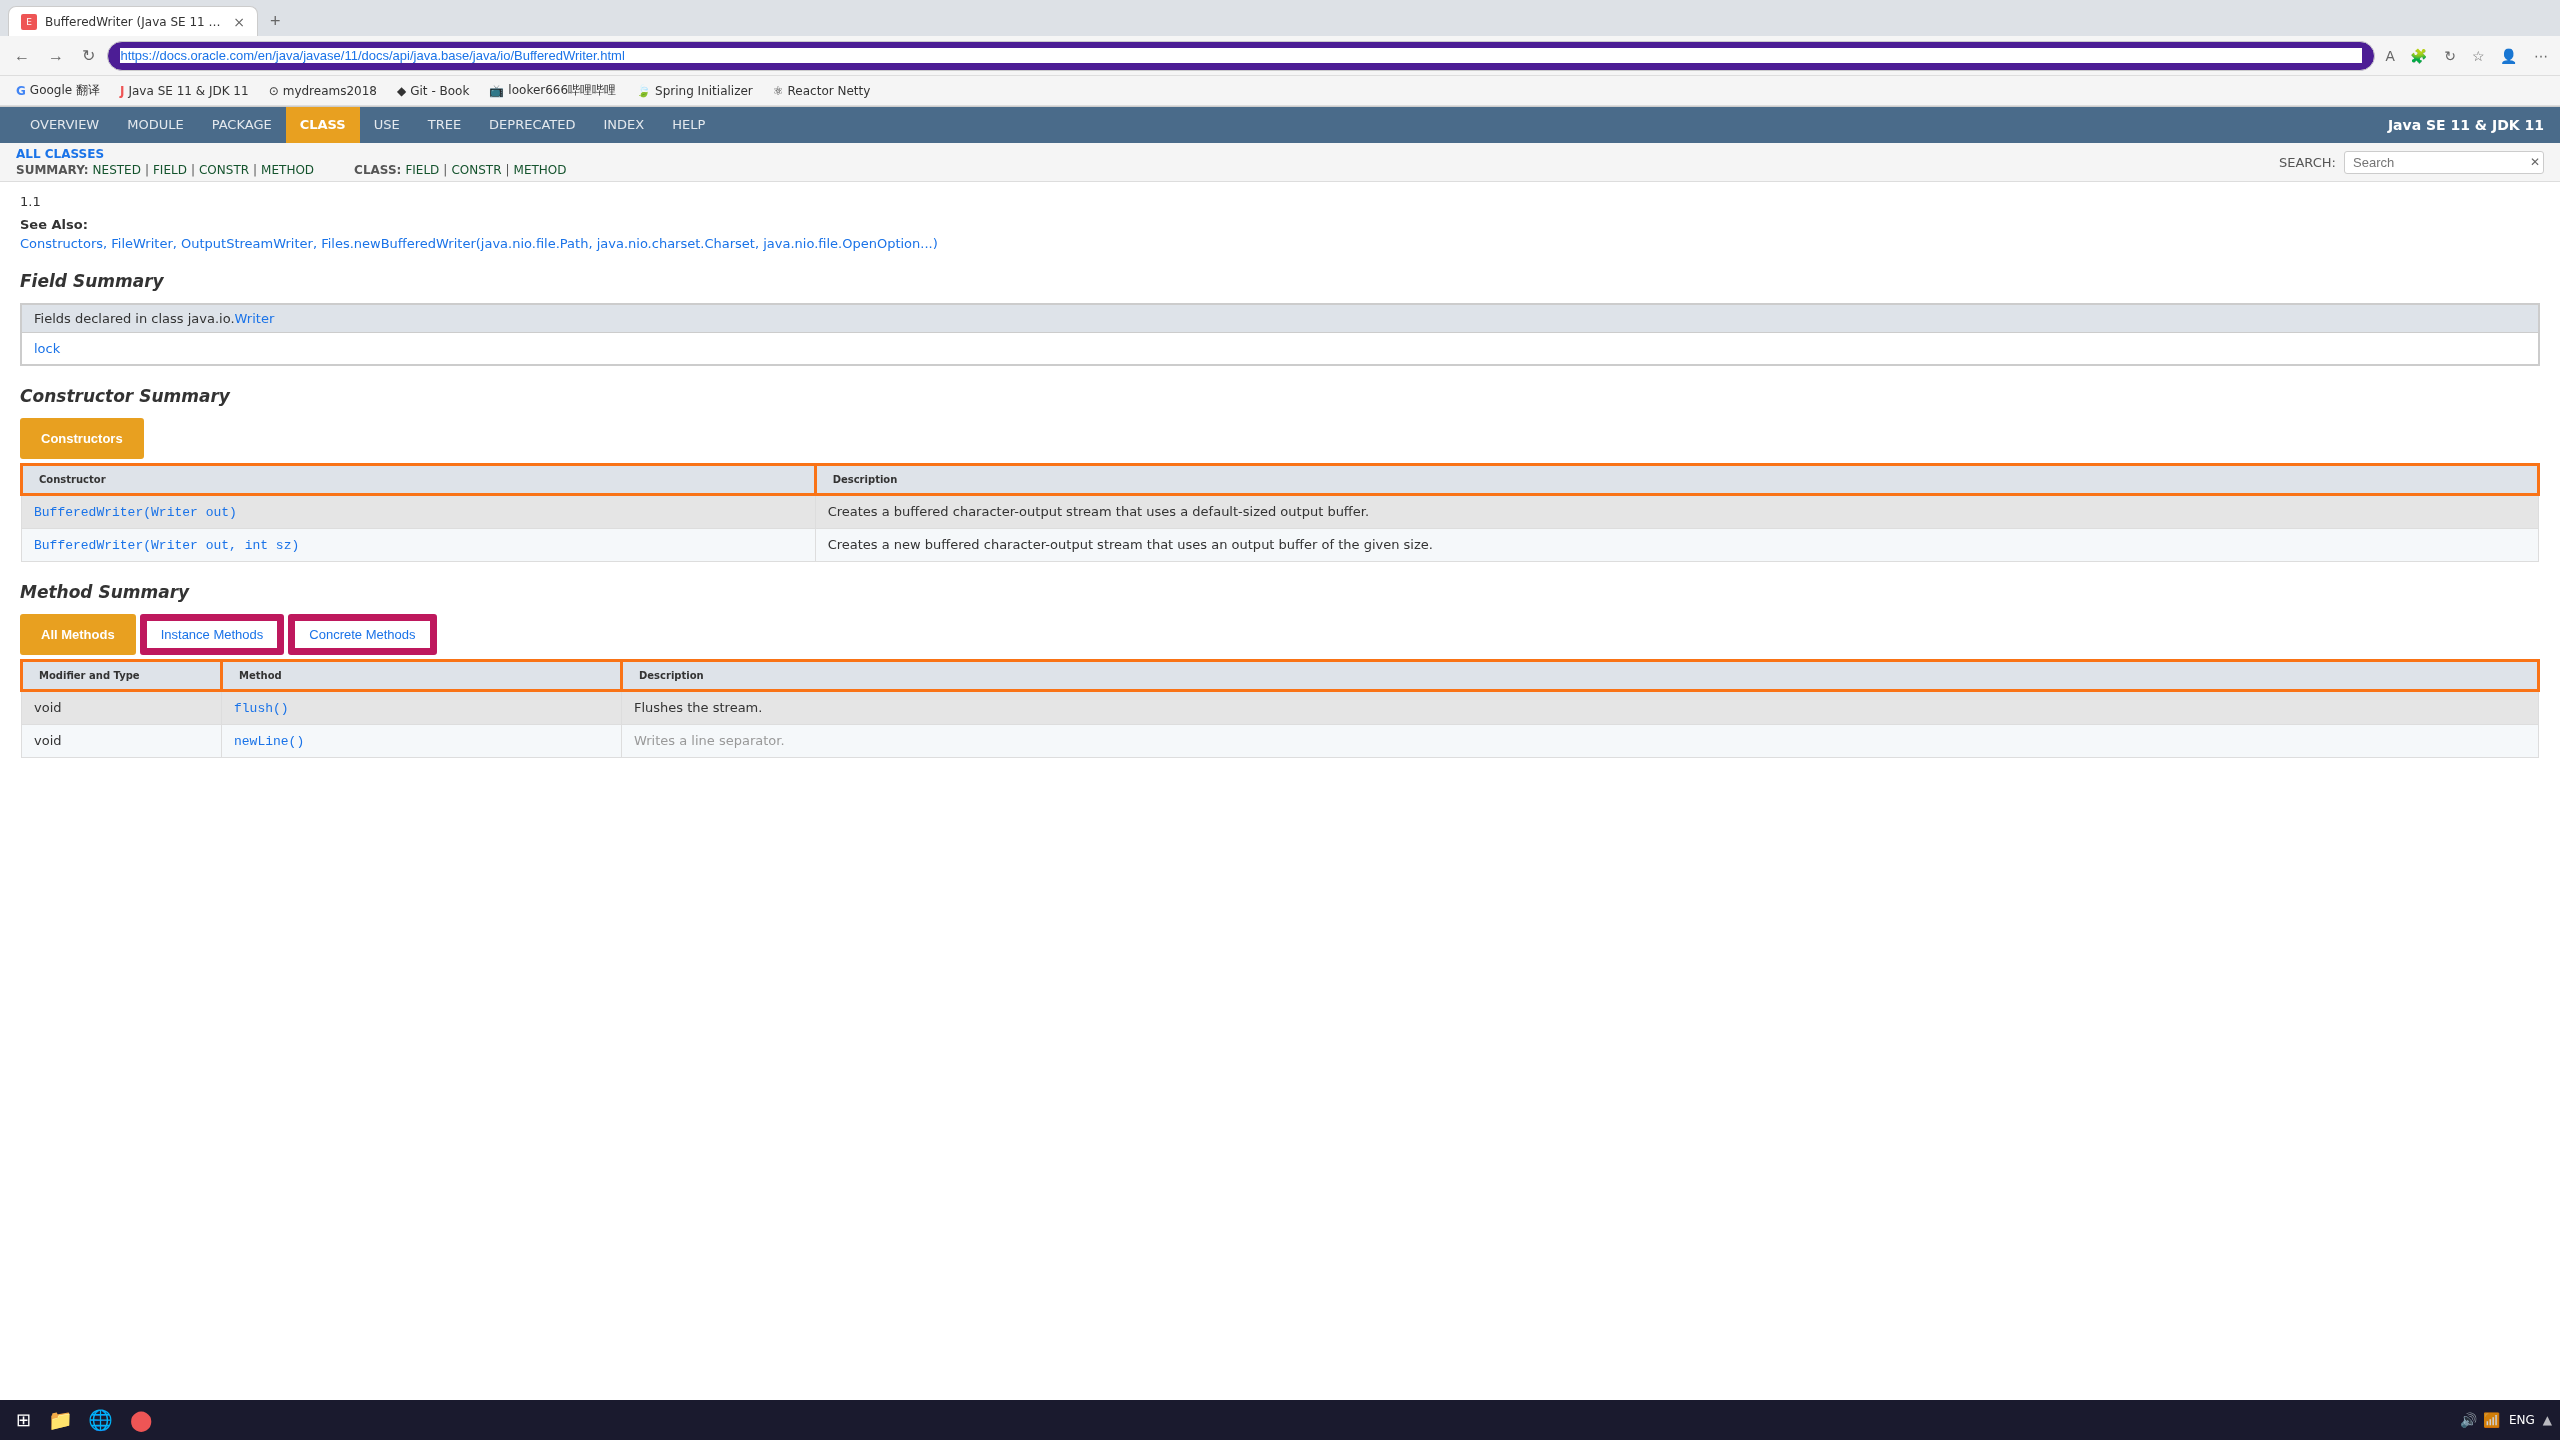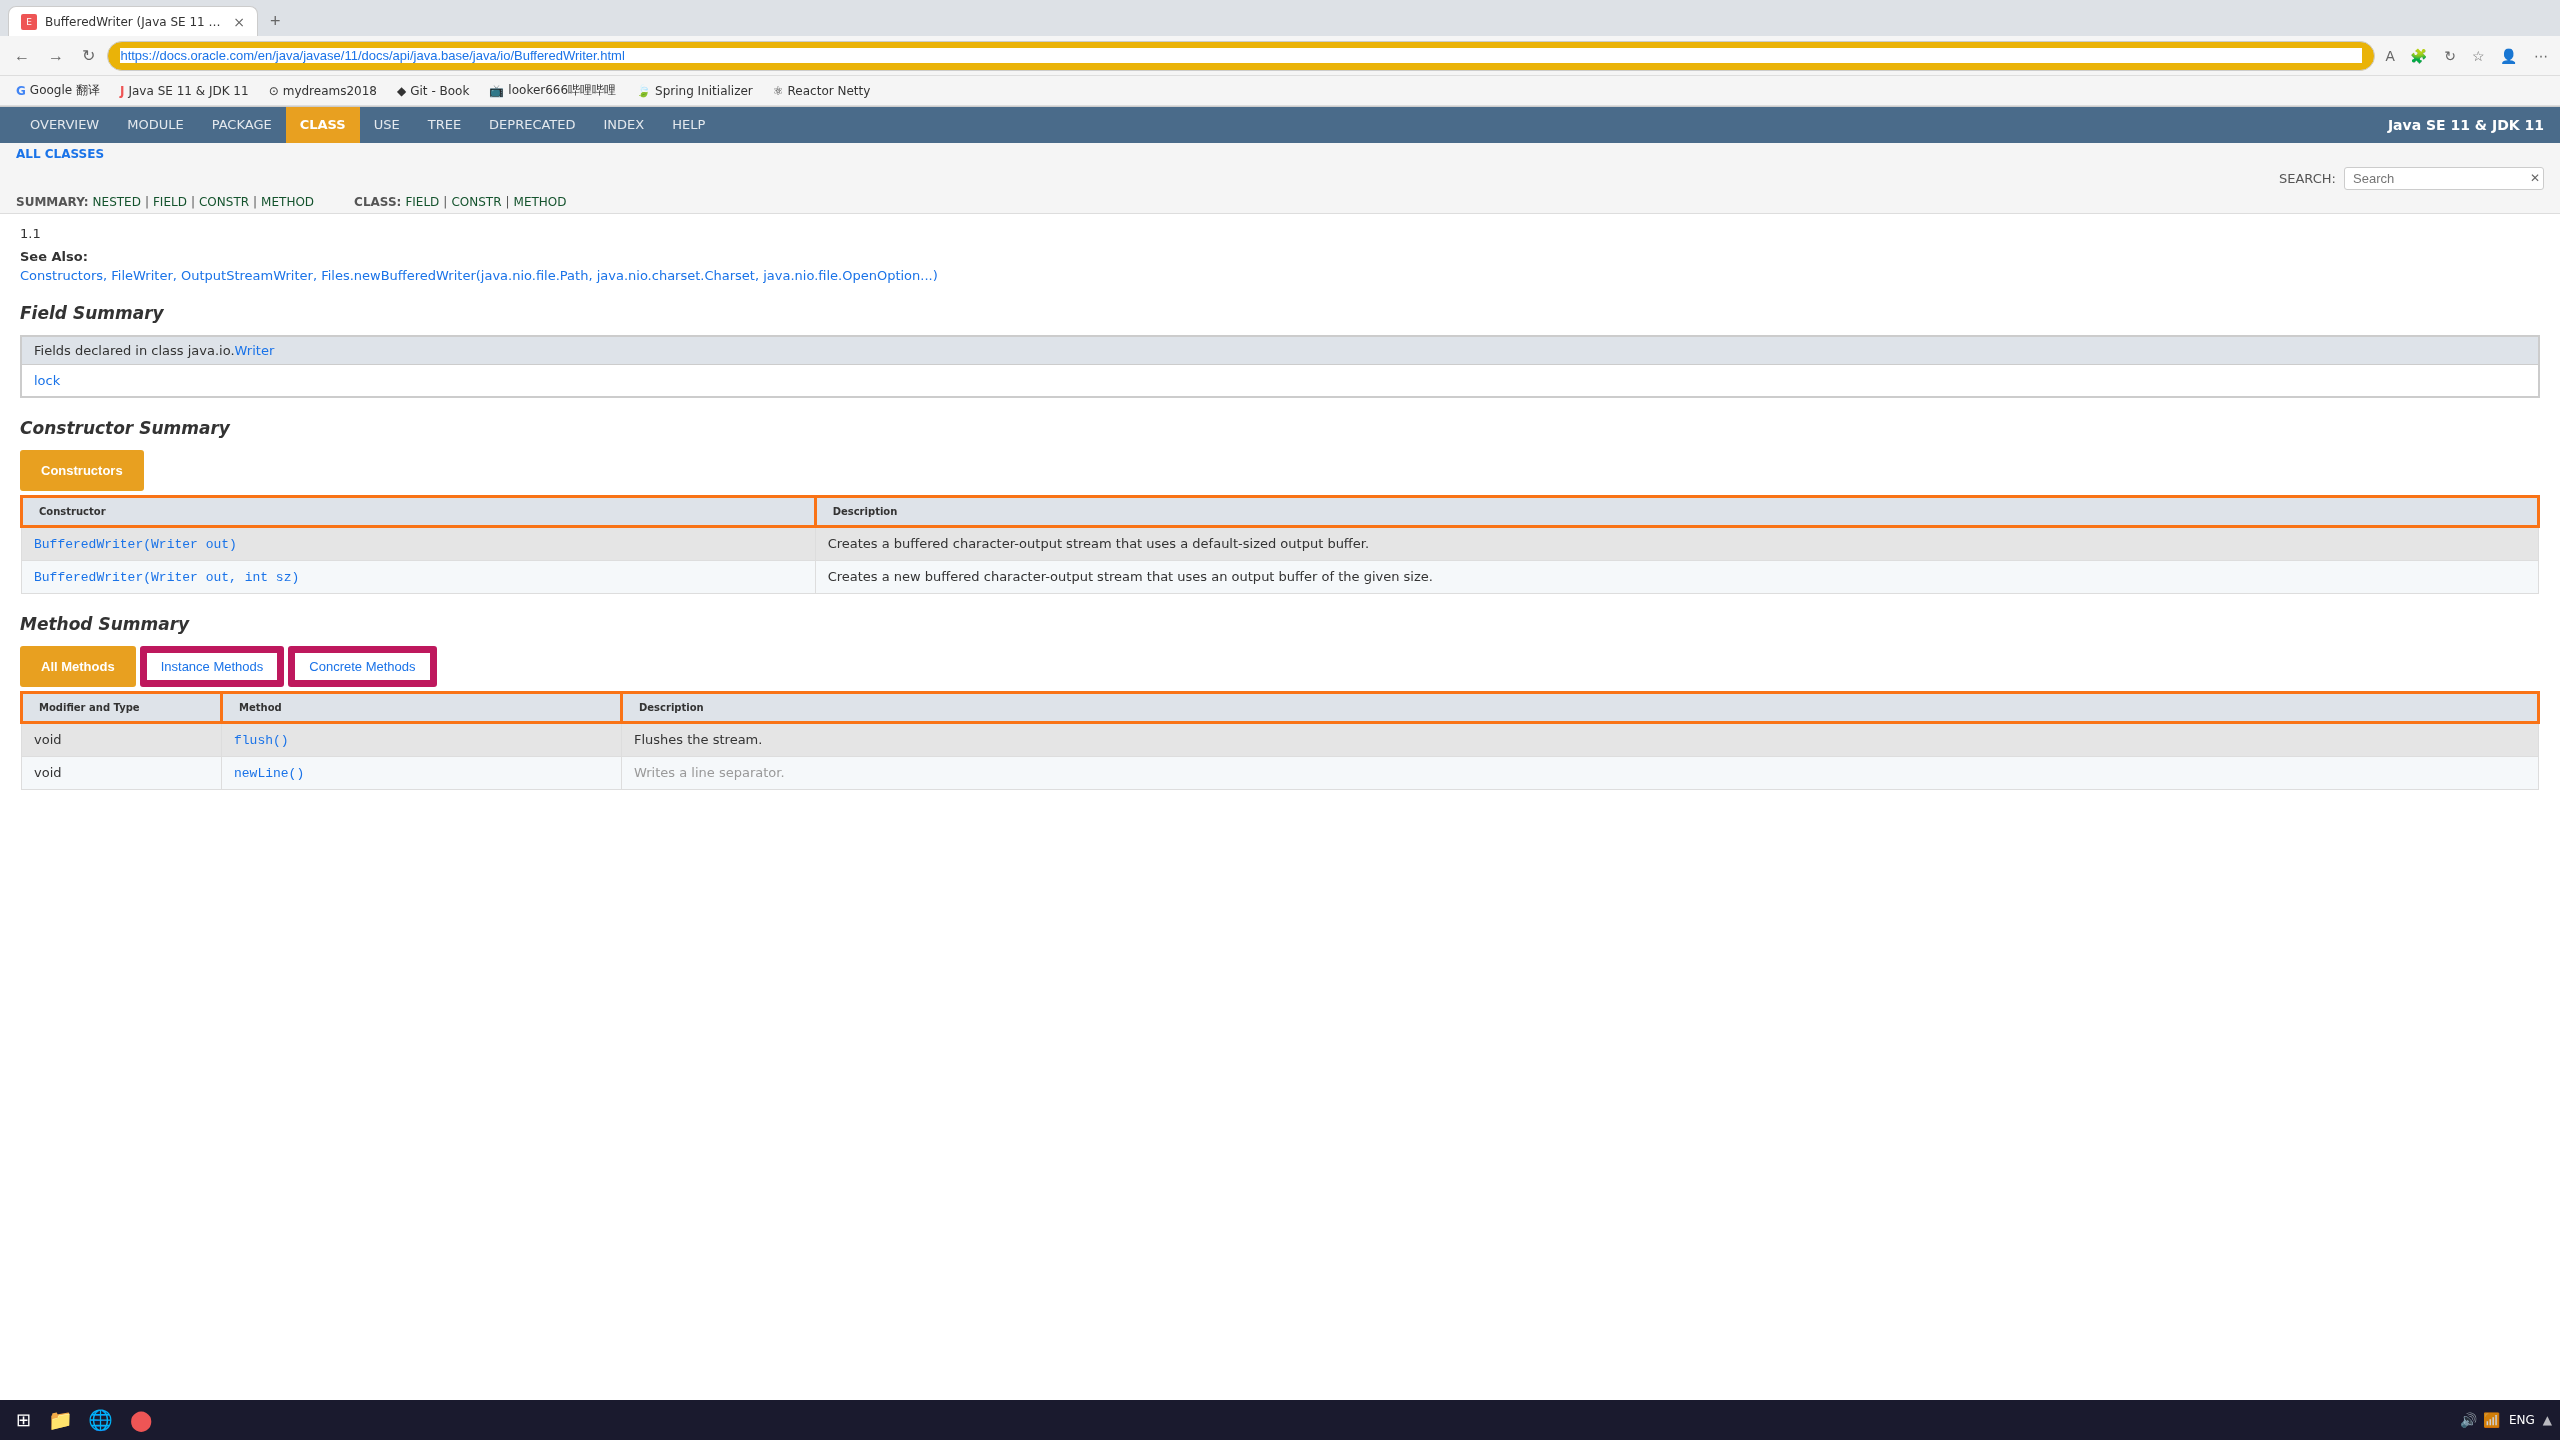--- a/index.html
+++ b/index.html
@@ -8,21 +8,21 @@
     
     .browser-chrome { background: #f0f0f0; border-bottom: 1px solid #ccc; }
     .tab-bar { display: flex; align-items: center; background: #dde1e6; padding: 6px 8px 0; height: 36px; }
     .tab { display: flex; align-items: center; background: #fff; border-radius: 8px 8px 0 0; padding: 6px 12px; font-size: 13px; color: #333; min-width: 200px; max-width: 250px; height: 30px; border: 1px solid #ccc; border-bottom: none; }
     .tab .favicon { width: 16px; height: 16px; margin-right: 8px; background: #e55; border-radius: 2px; flex-shrink: 0; display: flex; align-items: center; justify-content: center; font-size: 10px; color: white; }
     .tab .tab-title { font-size: 12px; white-space: nowrap; overflow: hidden; text-overflow: ellipsis; flex: 1; }
     .tab .tab-close { margin-left: 8px; color: #666; cursor: pointer; font-size: 14px; }
     .tab-new { background: none; border: none; font-size: 18px; color: #666; margin-left: 6px; cursor: pointer; padding: 2px 6px; }
     .browser-controls { display: flex; align-items: center; padding: 6px 8px; background: #f5f5f5; border-bottom: 1px solid #ddd; height: 40px; gap: 6px; }
     .nav-btn { background: none; border: none; color: #666; cursor: pointer; font-size: 16px; padding: 4px 6px; border-radius: 4px; }
-    .address-bar { flex: 1; display: flex; align-items: center; background: #eab308; border: 1px solid #ccc; border-radius: 20px; padding: 4px 12px; height: 30px; }
+    .address-bar { flex: 1; display: flex; align-items: center; background: #4c1d95; border: 1px solid #ccc; border-radius: 20px; padding: 4px 12px; height: 30px; }
     .address-bar input { border: none; outline: none; font-size: 13px; flex: 1; color: #1a73e8; }
     .browser-icons { display: flex; gap: 8px; align-items: center; }
     .browser-icon-btn { background: none; border: none; cursor: pointer; color: #666; font-size: 14px; padding: 4px; border-radius: 4px; }
     .bookmarks-bar { display: flex; align-items: center; padding: 4px 8px; background: #f5f5f5; border-bottom: 1px solid #ddd; gap: 4px; height: 30px; }
     .bookmark-item { display: flex; align-items: center; gap: 4px; padding: 2px 8px; border-radius: 4px; font-size: 12px; color: #333; cursor: pointer; white-space: nowrap; }
 
     
     .java-nav { background: #4a6b8a; color: white; display: flex; align-items: center; padding: 0 16px; height: 36px; justify-content: space-between; }
     .java-nav-left { display: flex; gap: 0; }
     .java-nav-item { padding: 8px 14px; font-size: 13px; color: rgba(255,255,255,0.85); cursor: pointer; text-decoration: none; display: block; line-height: 20px; }
@@ -168,21 +168,21 @@
     <a class="java-nav-item">HELP</a>
   </div>
   <div class="java-nav-right">Java SE 11 &amp; JDK 11</div>
 </div>
 
 <div class="sub-nav">
   <div style="display:flex; flex-direction:column; gap:2px;">
     <div>
       <a class="all-classes-link">ALL CLASSES</a>
     </div>
-    <div style="display:flex; gap:4px; align-items:center; font-size:12px;margin-top:32px;">
+    <div style="display:flex; gap:4px; align-items:center; font-size:12px;">
       <span style="font-weight:bold;">SUMMARY:</span>
       <a class="sub-nav-link">NESTED</a>
       <span>|</span>
       <a class="sub-nav-link">FIELD</a>
       <span>|</span>
       <a class="sub-nav-link">CONSTR</a>
       <span>|</span>
       <a class="sub-nav-link">METHOD</a>
       <span style="margin: 0 16px;"></span>
       <span style="font-weight:bold;">CLASS:</span>

